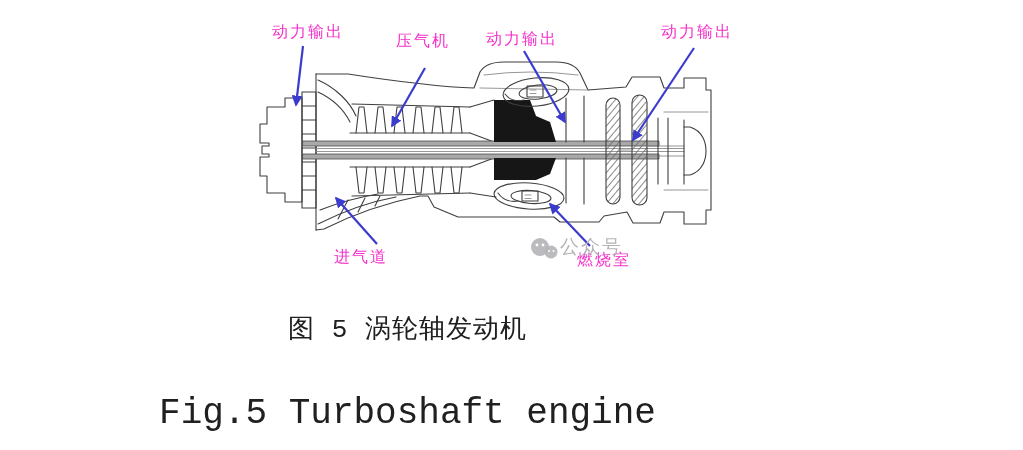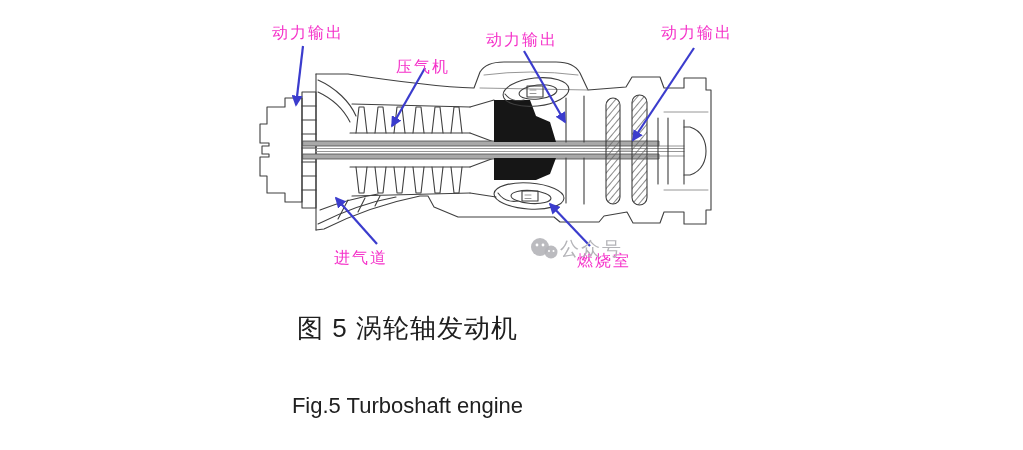--- a/index.html
+++ b/index.html
@@ -1,18 +1,18 @@
 <!DOCTYPE html>
 <html style="--callout: #f531c9; --arrow: #3b3ccd; --line: #3f3f3f; --black-fill: #161616; --wm: #b4b4b8; --caption: #202020;"><head>
 <meta charset="utf-8">
 <style>
   html,body{margin:0;padding:0;background:#fff;}
   .page{
     position:relative;width:815px;height:450px;background:#ffffff;
-    font-family:Liberation Sans, sans-serif;overflow:hidden;
+    font-family:Liberation Mono, monospace;overflow:hidden;
   }
   svg.drawing{position:absolute;left:0;top:0;width:1023px;height:450px;}
   .art path,.art line,.art rect,.art ellipse,.art use,.art circle{
     fill:none;stroke:var(--line,#3f3f3f);stroke-width:1.1;
     stroke-linejoin:round;stroke-linecap:round;
   }
   .art .solid{fill:var(--black-fill,#161616);stroke:none;}
   .art .shaftband{fill:#a9a9a9;stroke:#4a4a4a;stroke-width:.8;}
   .art .thin{stroke:#8a8a8a;stroke-width:.9;}
   .art .hatched{fill:url(#rope);stroke:var(--line,#3f3f3f);}
@@ -23,21 +23,21 @@
   .callout{
     position:absolute;font-size:16px;letter-spacing:2px;font-weight:500;
     color:var(--callout,#f531c9);white-space:nowrap;line-height:1;
   }
   .wm{
     position:absolute;font-size:19px;letter-spacing:2px;line-height:1;
     color:var(--wm,#b6b6ba);white-space:nowrap;
   }
   .caption{position:absolute;left:0;width:100%;text-align:center;color:var(--caption,#202020);}
   .caption-zh{top:311px;font-size:26px;letter-spacing:1px;}
-  .caption-en{top:393px;font-size:22px;}
+  .caption-en{top:393px;font-size:36px;}
 </style>
 </head>
 <body>
 
 <div class="page">
 
   <svg class="drawing" viewBox="0 0 1023 450">
     <defs>
       <marker id="ah" viewBox="0 0 10 10" refX="8.5" refY="5" markerWidth="5" markerHeight="5" orient="auto">
         <path d="M0,0 L10,5 L0,10 Z"></path>
@@ -142,21 +142,21 @@
       <circle class="bub" cx="540" cy="247" r="9"></circle>
       <circle class="bub" cx="551" cy="252" r="6.5"></circle>
       <circle class="eye" cx="537" cy="245" r="1.4"></circle>
       <circle class="eye" cx="543" cy="245" r="1.4"></circle>
       <circle class="eye" cx="549" cy="251" r="1"></circle>
       <circle class="eye" cx="553.5" cy="251" r="1"></circle>
     </g>
   </svg>
 
   <span class="callout" style="left:272px;top:25px">动力输出</span>
-  <span class="callout" style="left:396px;top:59px">压气机</span>
+  <span class="callout" style="left:396px;top:34px">压气机</span>
   <span class="callout" style="left:486px;top:32px">动力输出</span>
   <span class="callout" style="left:661px;top:25px">动力输出</span>
   <span class="callout" style="left:334px;top:250px">进气道</span>
   <span class="callout" style="left:577px;top:253px">燃烧室</span>
 
   <span class="wm" style="left:560px;top:239px">公众号</span>
 
   <div class="caption caption-zh">图 5 涡轮轴发动机</div>
   <div class="caption caption-en">Fig.5 Turboshaft engine</div>
 </div>

